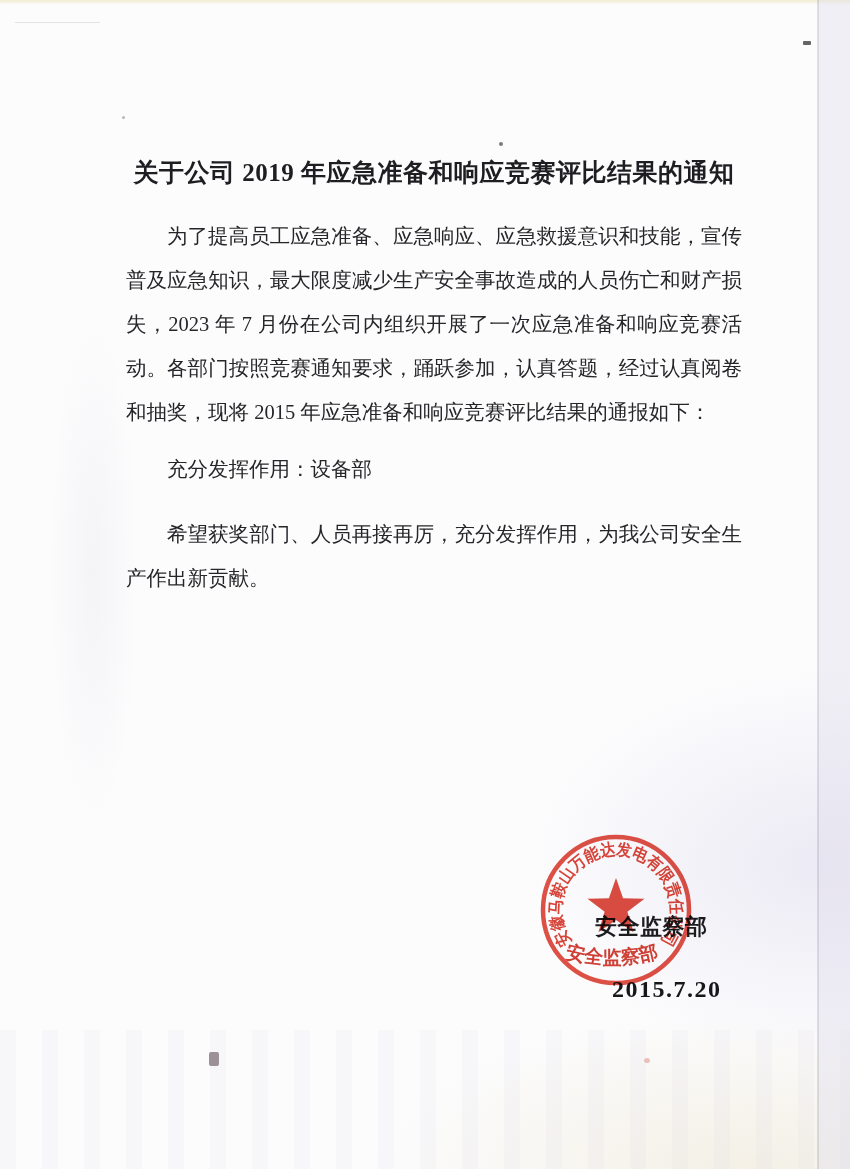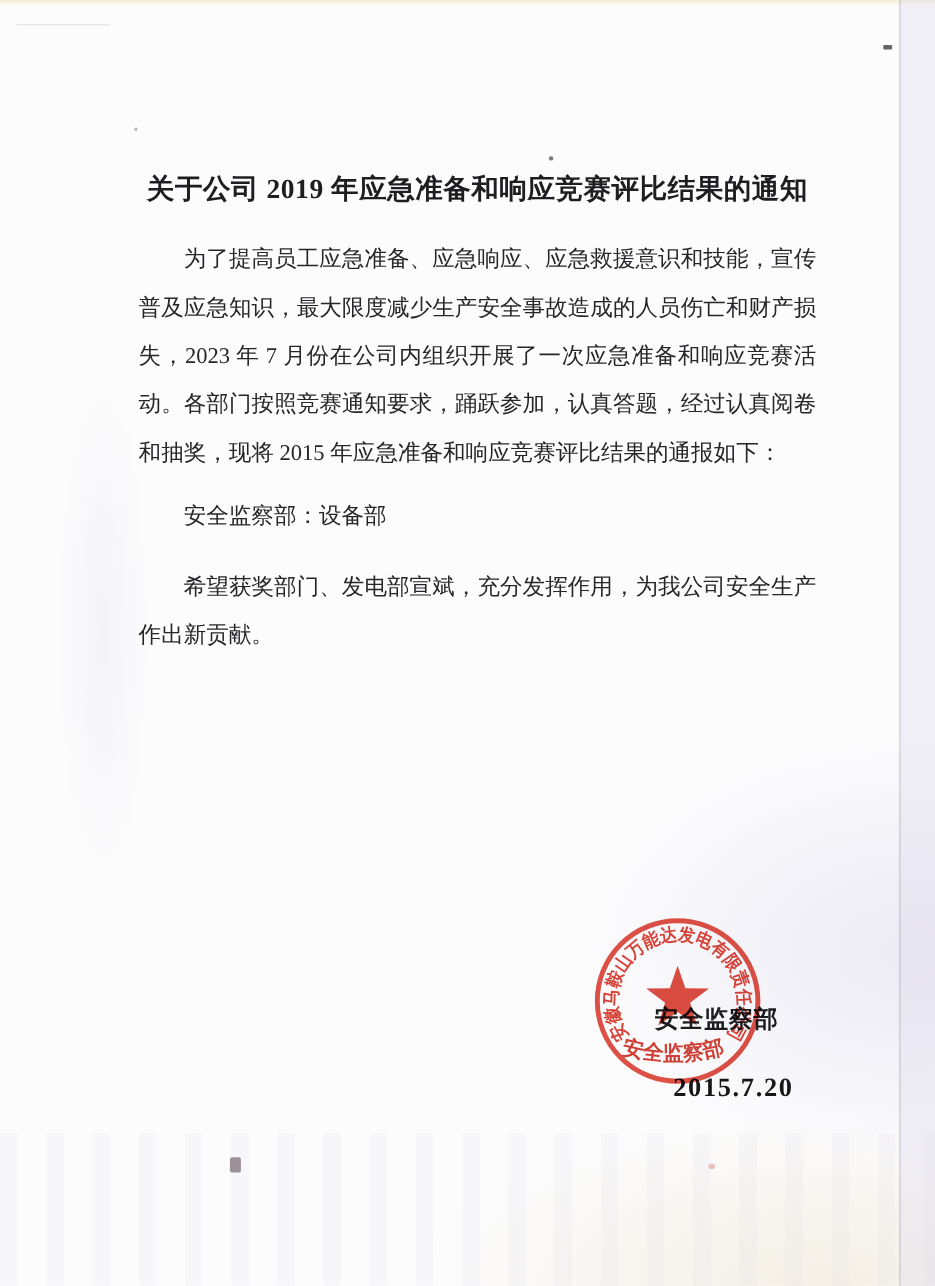--- a/index.html
+++ b/index.html
@@ -63,22 +63,22 @@
   <div class="speck sp1"></div>
   <div class="speck sp2"></div>
   <div class="speck sp3"></div>
   <div class="speck sp4"></div>
   <div class="speck sp5"></div>
   <div class="speck sp6"></div>
 
   <div class="doc-body">
     <h1 class="title">关于公司 2019 年应急准备和响应竞赛评比结果的通知</h1>
     <p class="para intro">为了提高员工应急准备、应急响应、应急救援意识和技能，宣传普及应急知识，最大限度减少生产安全事故造成的人员伤亡和财产损失，2023 年 7 月份在公司内组织开展了一次应急准备和响应竞赛活动。各部门按照竞赛通知要求，踊跃参加，认真答题，经过认真阅卷和抽奖，现将 2015 年应急准备和响应竞赛评比结果的通报如下：</p>
-    <p class="para award award-first">安全监察部：设备部</p>
-    <p class="para closing">希望获奖部门、发电部宣斌，充分发挥作用，为我公司安全生产作出新贡献。</p>
+    <p class="para award award-first">充分发挥作用：设备部</p>
+    <p class="para closing">希望获奖部门、人员再接再厉，充分发挥作用，为我公司安全生产作出新贡献。</p>
   </div>
 
   <div class="sig-dept">安全监察部</div>
   <div class="sig-date">2015.7.20</div>
 
   <svg class="seal" viewBox="0 0 200 200">
     <defs>
       <path id="arcTop" d="M 56.1 133.1 A 55 55 0 1 1 143.9 133.1" fill="none"></path>
       <path id="arcBottom" d="M 51 148 Q 96 160 141 148" fill="none"></path>
     </defs>

